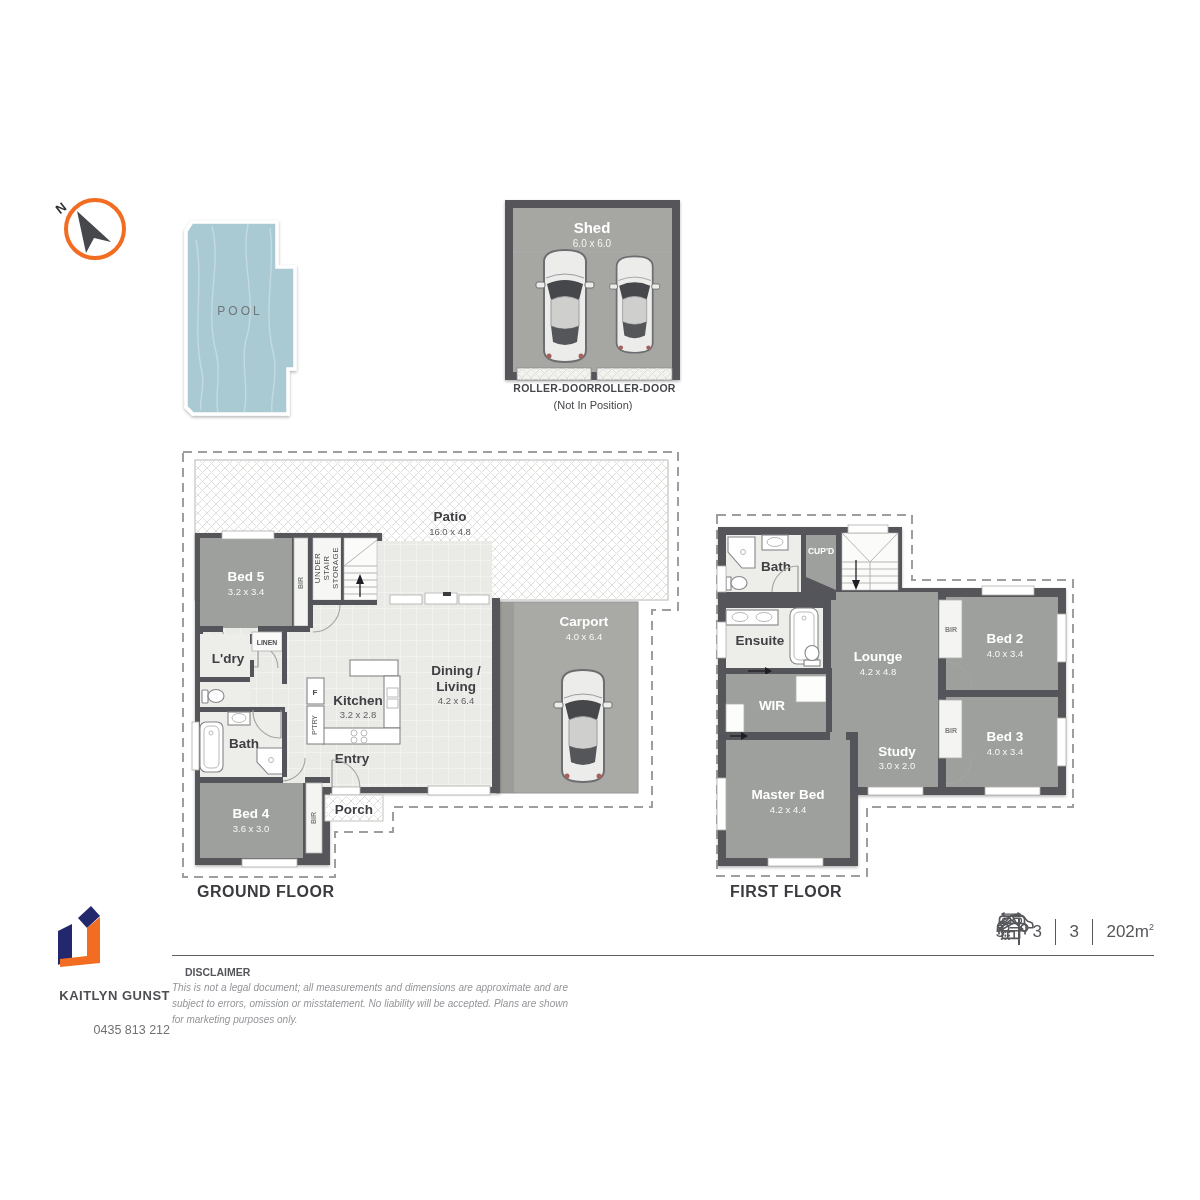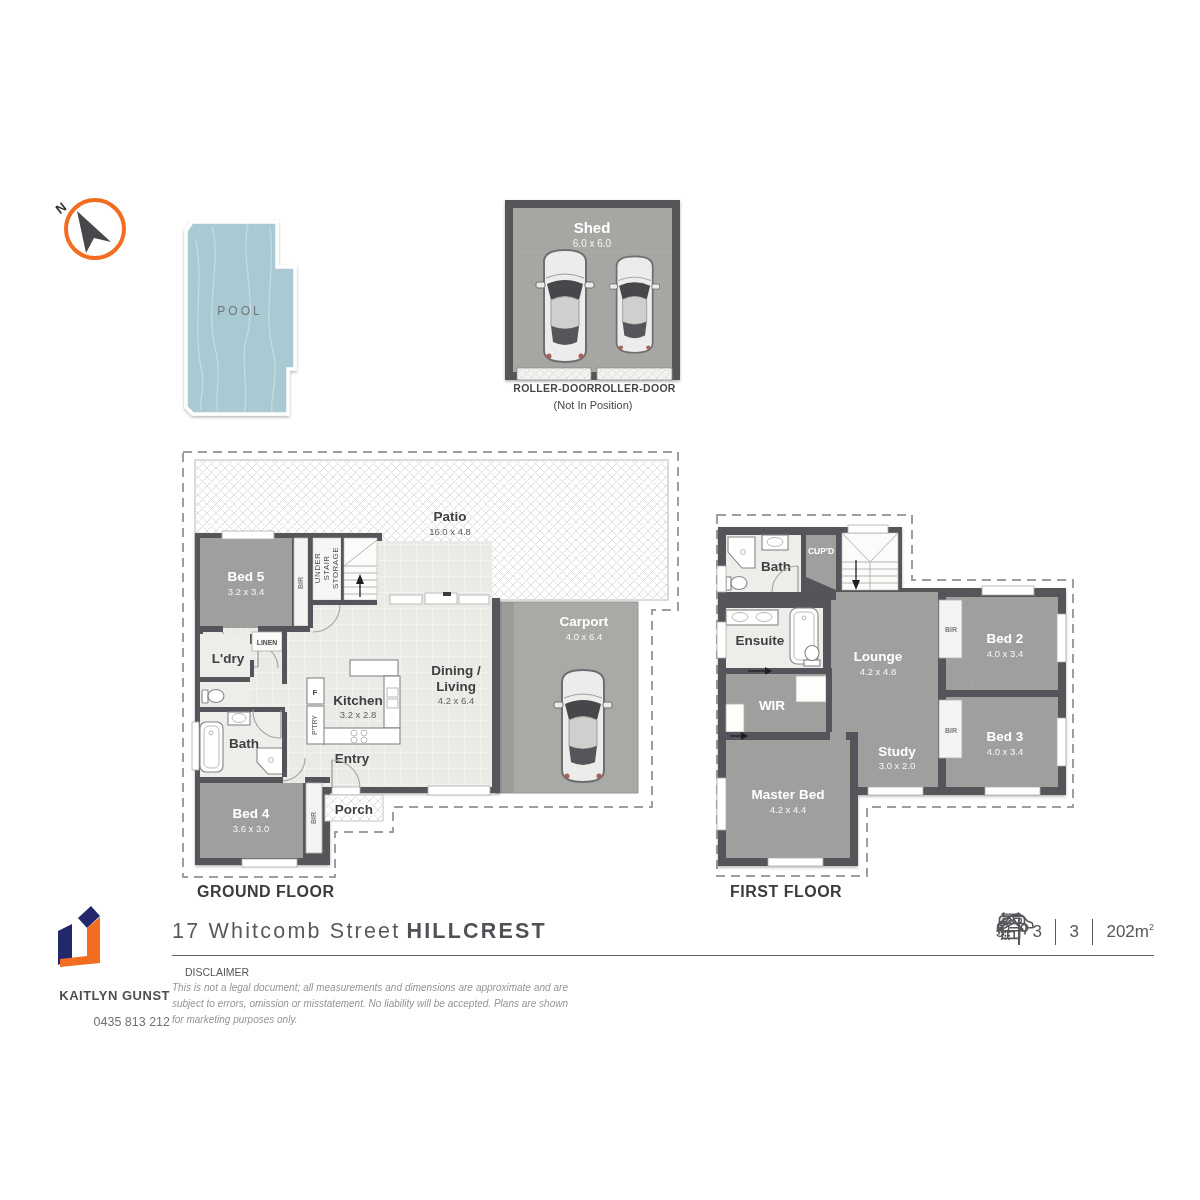--- a/index.html
+++ b/index.html
@@ -33,30 +33,30 @@
   .fixline{stroke:#B9BAB7;stroke-width:1;fill:none;}
   .tread{stroke:#B5B5B2;stroke-width:1;}
   .dash{fill:none;stroke:#9E9E9C;stroke-width:2;stroke-dasharray:9 6;}
   .arrow{stroke:#1E1F22;stroke-width:1.3;fill:none;}
   .arrowhead{fill:#1E1F22;stroke:none;}
 
   
   .logo{position:absolute;left:52px;top:903px;width:58px;height:74px;}
   .agent{position:absolute;left:16px;top:988px;width:154px;text-align:right;}
   .agent-name{font-size:13px;font-weight:bold;color:#4E4F52;letter-spacing:.5px;}
-  .agent-phone{font-size:12.5px;color:#707174;margin-top:12px;}
+  .agent-phone{font-size:12.5px;color:#707174;margin-top:20px;}
   .address{position:absolute;left:172px;top:919px;font-size:21.5px;letter-spacing:2.2px;color:#595A5E;white-space:nowrap;}
   .address .suburb{font-weight:bold;color:#505156;margin-left:6px;}
   .features{position:absolute;right:46px;top:912px;height:40px;display:flex;align-items:center;gap:13px;color:#56575B;}
   .feature{display:flex;align-items:center;gap:8px;}
   .feature .num{font-size:17px;color:#56575B;}
   .feature sup{font-size:9px;}
   .fdiv{width:1.5px;height:26px;background:#56575B;}
   .divider{position:absolute;left:172px;top:955px;width:982px;border-top:1.6px solid #5E5F62;}
-  .disc-head{position:absolute;left:172px;top:966px;font-size:10.5px;font-weight:normal;color:#55565A;padding-left:13px;}
+  .disc-head{position:absolute;left:172px;top:966px;font-size:10.5px;font-weight:bold;color:#55565A;padding-left:13px;}
   .disc-text{position:absolute;left:172px;top:980px;width:396px;font-size:10px;line-height:1.6;color:#939598;text-align:justify;font-style:italic;}
 </style>
 </head>
 <body>
 
 <div class="canvas">
 
 <svg width="1200" height="1200" viewBox="0 0 1200 1200">
   <defs>
     <pattern id="hatch" width="9" height="9" patternUnits="userSpaceOnUse">
@@ -410,23 +410,20 @@
     <polygon points="26,15 39,3 48,13 35,25" fill="#23276B"></polygon>
     <polygon points="6,28 20,21 20,55 6,62" fill="#23276B"></polygon>
     <path d="M35,25 L48,14 L48,60 L8,64 L8,56 L35,53 Z" fill="#F26C21"></path>
   </svg>
 </div>
 <div class="agent">
   <div class="agent-name">KAITLYN GUNST</div>
   <div class="agent-phone">0435 813 212</div>
 </div>
 
-<div class="address">
-  <span>17 Whitcomb Street</span><span class="suburb">HILLCREST</span>
-</div>
 
 <div class="features">
   <div class="feature">
     <svg width="32" height="25" viewBox="0 0 30 24">
       <path d="M3,11 V7 Q3,4 6,4 H24 Q27,4 27,7 V11" fill="none" stroke="#56575B" stroke-width="1.6"></path>
       <rect x="6" y="6" width="8" height="4.5" rx="1.6" fill="none" stroke="#56575B" stroke-width="1.3"></rect>
       <rect x="16" y="6" width="8" height="4.5" rx="1.6" fill="none" stroke="#56575B" stroke-width="1.3"></rect>
       <path d="M1.5,18 V13.5 Q1.5,11 4.5,11 H25.5 Q28.5,11 28.5,13.5 V18 Z" fill="none" stroke="#56575B" stroke-width="1.6"></path>
       <path d="M2.5,18 V21.5 M27.5,18 V21.5" stroke="#56575B" stroke-width="1.6"></path>
     </svg>

